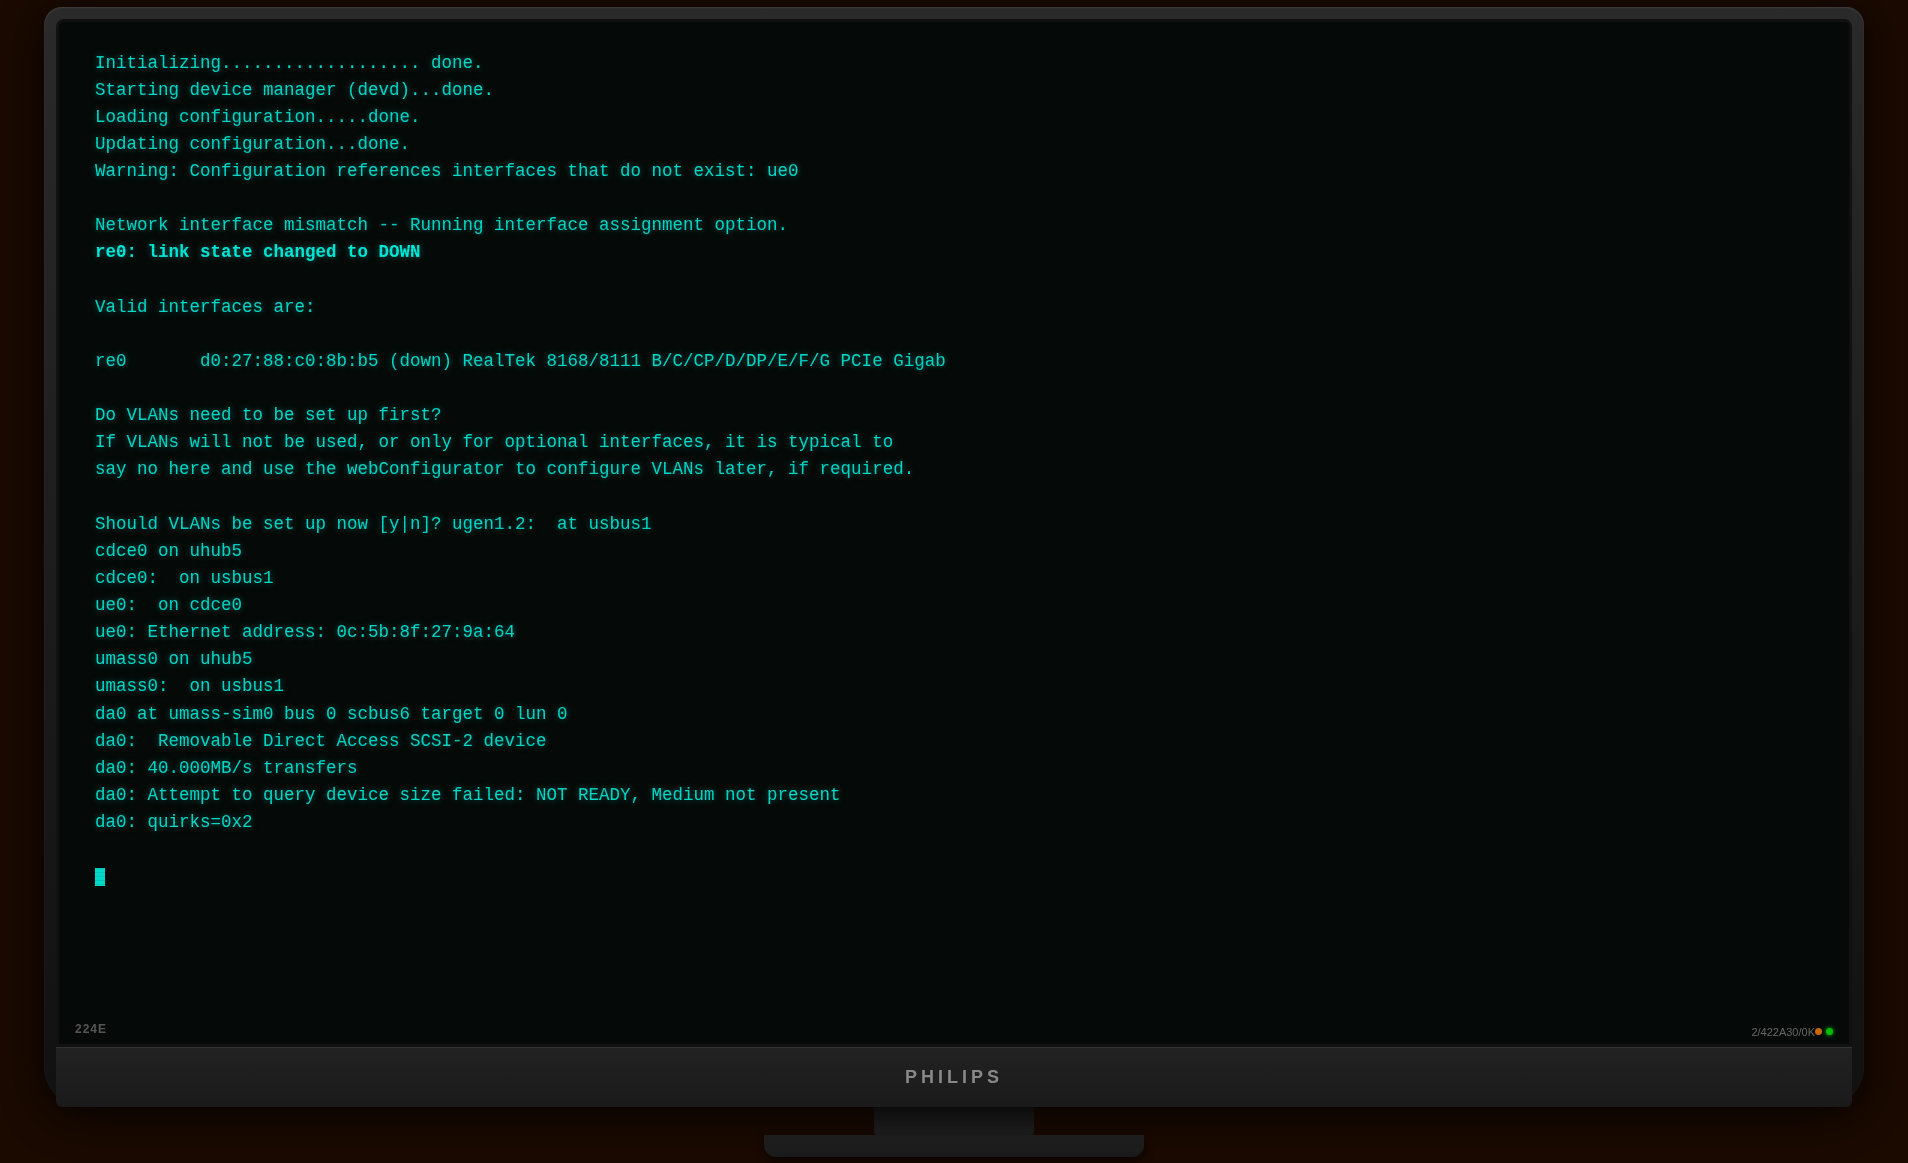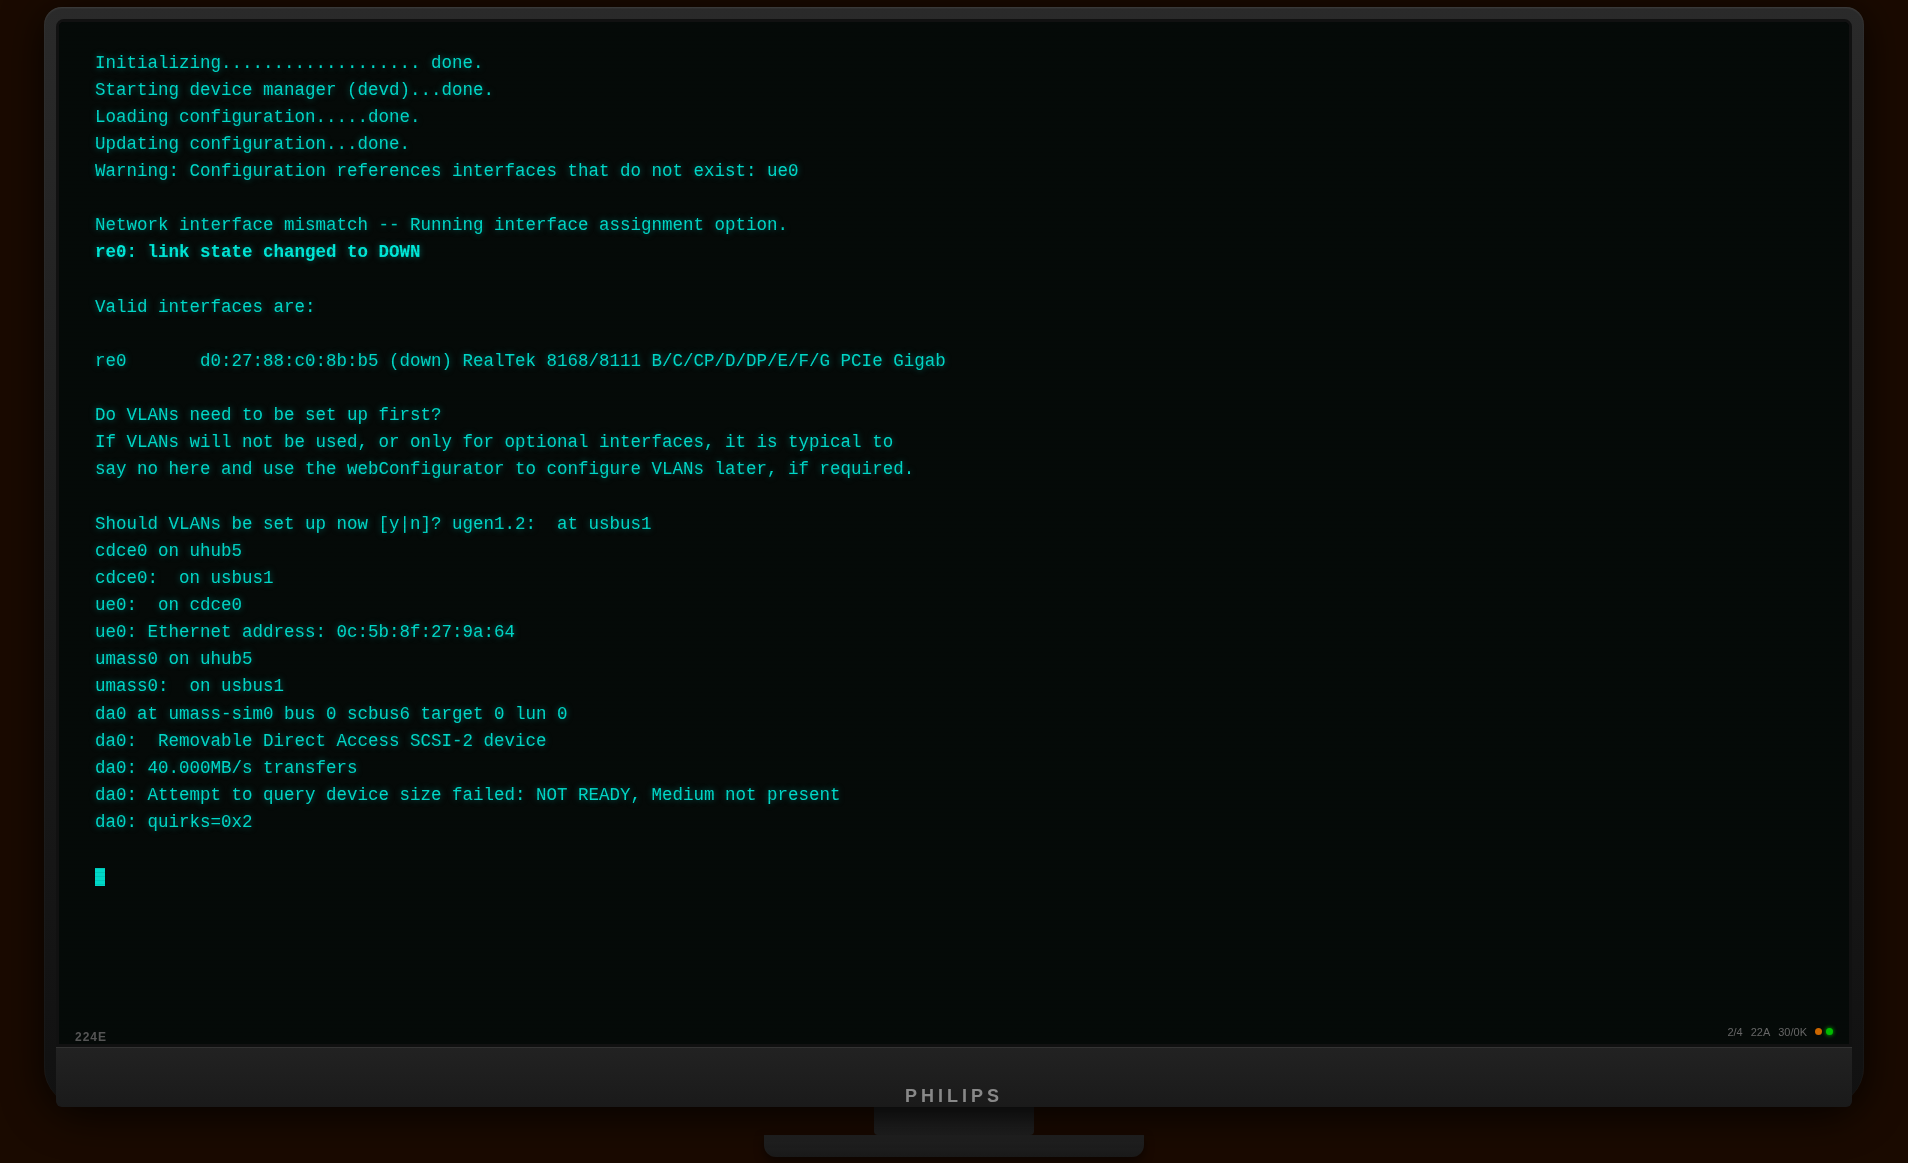--- a/index.html
+++ b/index.html
@@ -80,21 +80,21 @@
       font-weight: bold;
       color: #00e8d8;
     }
 
     .monitor-bottom {
       width: 100%;
       height: 60px;
       background: linear-gradient(180deg, #222 0%, #1a1a1a 100%);
       border-radius: 0 0 6px 6px;
       display: flex;
-      align-items: flex-end;
+      align-items: center;
       justify-content: center;
       border-top: 1px solid #333;
     }
 
     .brand-label {
       font-family: Arial, sans-serif;
       font-size: 18px;
       font-weight: bold;
       color: #888;
       letter-spacing: 4px;
@@ -114,33 +114,33 @@
       background: linear-gradient(180deg, #222, #1a1a1a);
       border-radius: 0 0 12px 12px;
       box-shadow: 0 4px 10px rgba(0,0,0,0.5);
     }
 
     .status-bar {
       position: absolute;
       bottom: 6px;
       right: 16px;
       display: flex;
-      gap: 8px;
+      gap: 0;
       align-items: center;
     }
 
     .status-item {
       font-family: Arial, sans-serif;
       font-size: 11px;
       color: #666;
     }
 
     .model-label {
       position: absolute;
-      bottom: 0;
+      bottom: 8px;
       left: 16px;
       font-family: Arial, sans-serif;
       font-size: 12px;
       color: #555;
       font-weight: bold;
       letter-spacing: 1px;
     }
 
     .cursor-block {
       display: inline-block;

